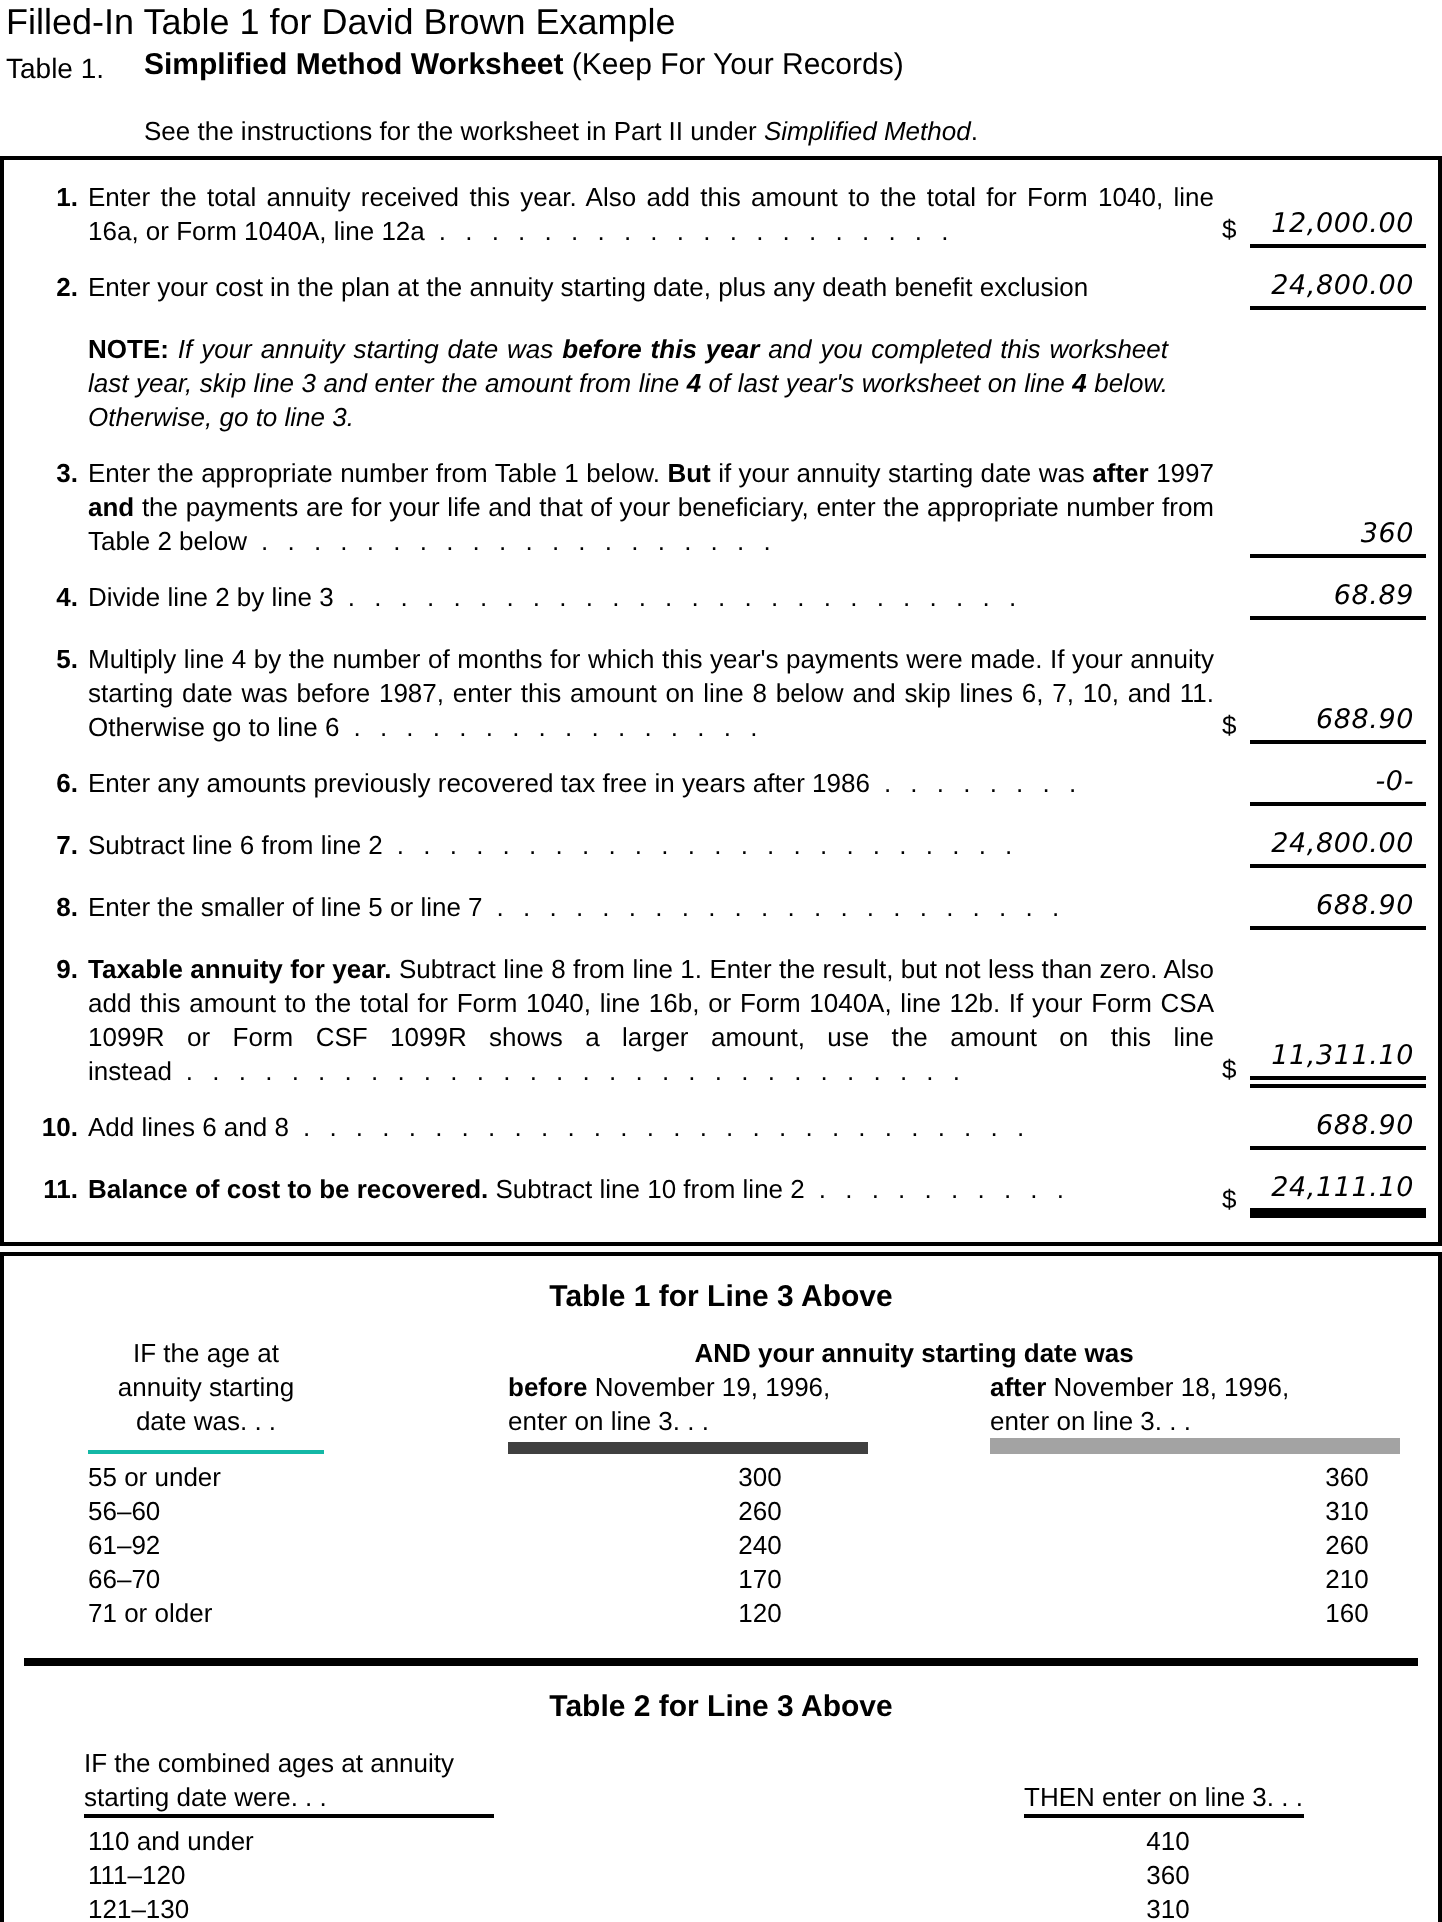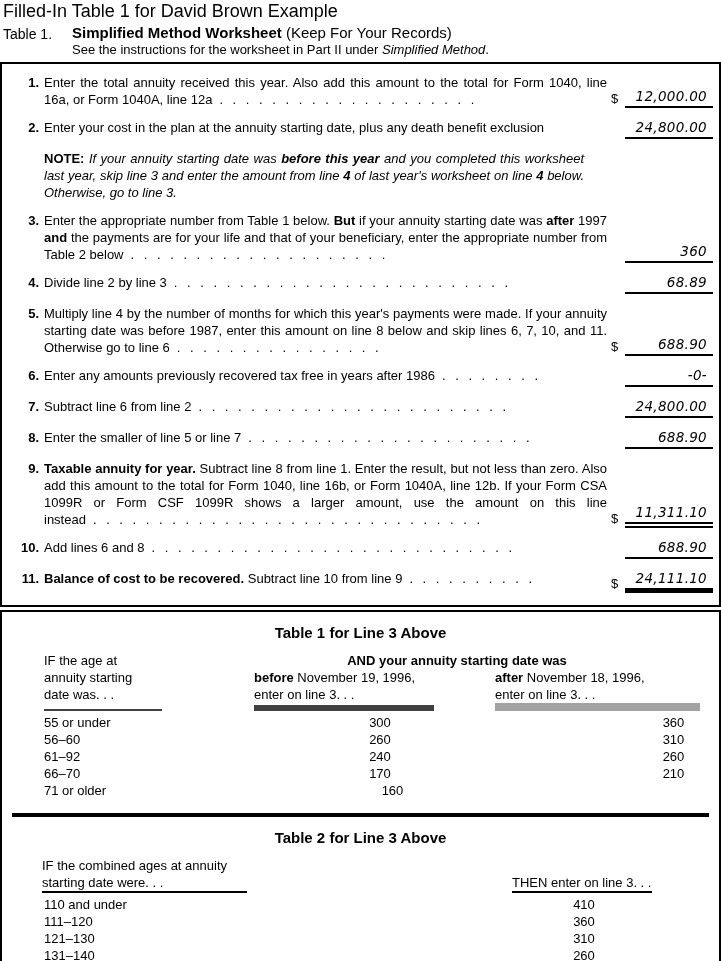--- a/index.html
+++ b/index.html
@@ -12,21 +12,21 @@
     overflow: hidden;
   }
   .page { width: 721px; height: 961px; position: relative; }
 
   
   .page-title { font-size: 18px; line-height: 18px; padding: 2px 0 4px 3px; }
   .ws-header { display: flex; padding-left: 3px; }
   .ws-label { width: 69px; font-size: 14px; padding-top: 2px; }
   .ws-title-line { font-size: 15px; line-height: 18px; }
   .ws-title { font-weight: bold; }
-  .ws-subtitle { font-size: 13px; line-height: 16px; }
+  .ws-subtitle { font-size: 13px; line-height: 16px; margin-top: 16px; }
 
   
   .box { border: 2px solid #000; }
   .worksheet-box { margin-top: 4px; padding: 10px 6px 12px 0; }
   .ws-row { display: flex; align-items: flex-end; margin-bottom: 11px; }
   .ws-row:last-child { margin-bottom: 0; }
   .num { width: 37px; text-align: right; font-weight: bold; align-self: flex-start; flex: none; }
   .body { flex: 1; margin-left: 5px; text-align: justify; align-self: flex-start; }
   .dots { word-spacing: 6px; padding-left: 7px; white-space: nowrap; overflow: hidden; }
   .amt-col { width: 102px; margin-left: 4px; flex: none; display: flex; align-items: flex-end; }
@@ -39,21 +39,21 @@
   .u-single { border-bottom: 2px solid #000; }
   .u-double { border-bottom: 6px double #000; }
   .u-thick  { border-bottom: 5px solid #000; }
   .note { margin: 0 0 11px 42px; width: 540px; text-align: justify; }
 
   
   .tables-box { margin-top: 3px; padding: 12px 0 14px 0; }
   .tbl-title { text-align: center; font-weight: bold; font-size: 15px; line-height: 18px; margin-bottom: 10px; }
 
   .t1-head { display: flex; margin-left: 42px; }
-  .c1h { width: 118px; border-bottom: 2px solid #404040; margin-right: 92px; flex: none; }
+  .c1h { width: 118px; border-bottom: 2px solid #14b8a6; margin-right: 92px; flex: none; text-align: center; }
   .c23h { flex: 1; margin-right: 19px; }
   .andline { text-align: center; font-weight: bold; padding-right: 40px; }
   .bh-row { display: flex; justify-content: space-between; }
   .c2h { width: 180px; border-bottom: 6px solid #404040; }
   .c3h { width: 205px; border-bottom: 8px solid #a3a3a3; }
 
   .t1-rows { margin: 3px 0 0 42px; }
   .t1-row { display: grid; grid-template-columns: 210px 245px 224px; gap: 36px; }
   .t1-row .c2 { width: 180px; text-align: center; }
   .t1-row .c3 { width: 205px; text-align: center; }
@@ -174,21 +174,21 @@
       <div class="num">10.</div>
       <div class="body"><span><span>Add lines 6 and 8</span></span><span class="dots">. . . . . . . . . . . . . . . . . . . . . . . . . . . .</span></div>
       <div class="amt-col">
           <span class="dollar"></span>
           <span class="amt u-single">688.90</span>
         </div>
     </div>
 
     <div class="ws-row">
       <div class="num">11.</div>
-      <div class="body"><span><span class="b">Balance of cost to be recovered.</span><span> Subtract line 10 from line 9</span></span><span class="dots">. . . . . . . . . .</span></div>
+      <div class="body"><span><span class="b">Balance of cost to be recovered.</span><span> Subtract line 10 from line 2</span></span><span class="dots">. . . . . . . . . .</span></div>
       <div class="amt-col">
           <span class="dollar">$</span>
           <span class="amt u-thick">24,111.10</span>
         </div>
     </div>
 
   </div>
 
   <div class="box tables-box">
 
@@ -231,20 +231,21 @@
         <div class="c2">240</div>
         <div class="c3">260</div>
       </div>
       <div class="t1-row">
         <div class="c1">66–70</div>
         <div class="c2">170</div>
         <div class="c3">210</div>
       </div>
       <div class="t1-row">
         <div class="c1">71 or older</div>
+        <div class="c2">120</div>
         <div class="c3">160</div>
       </div>
     </div>
 
     <div class="divider"></div>
 
     <div class="tbl-title">Table 2 for Line 3 Above</div>
 
     <div class="t2-head">
       <div class="c1h2">

